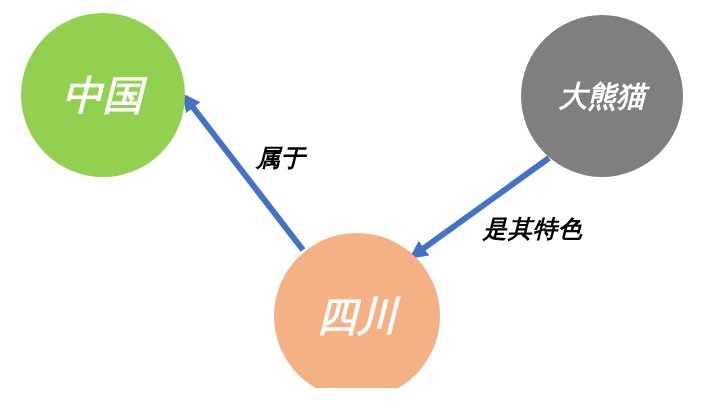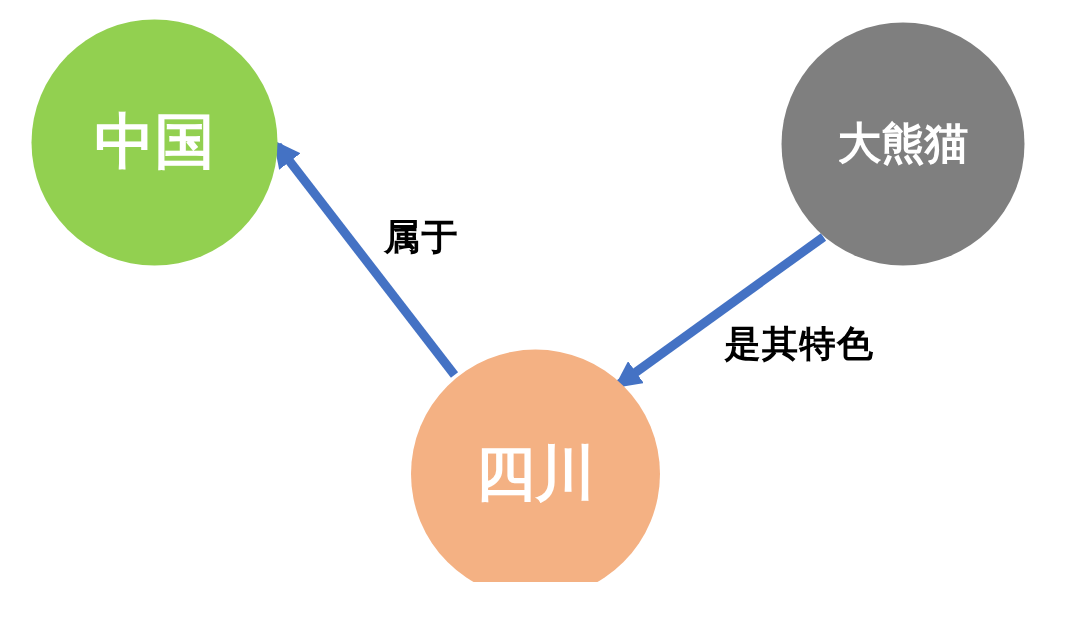--- a/index.html
+++ b/index.html
@@ -7,20 +7,21 @@
     padding: 0;
     background: #ffffff;
     font-family: "Liberation Sans", "DejaVu Sans", sans-serif;
   }
   .stage {
     position: relative;
     width: 713px;
     height: 388px;
     background: #ffffff;
     overflow: hidden;
+    font-style: italic;
   }
   svg { display: block; }
   .edge-line {
     fill: none;
     stroke-width: 6;
     stroke-linecap: butt;
   }
   .node-label {
     font-weight: bold;
     text-anchor: middle;

